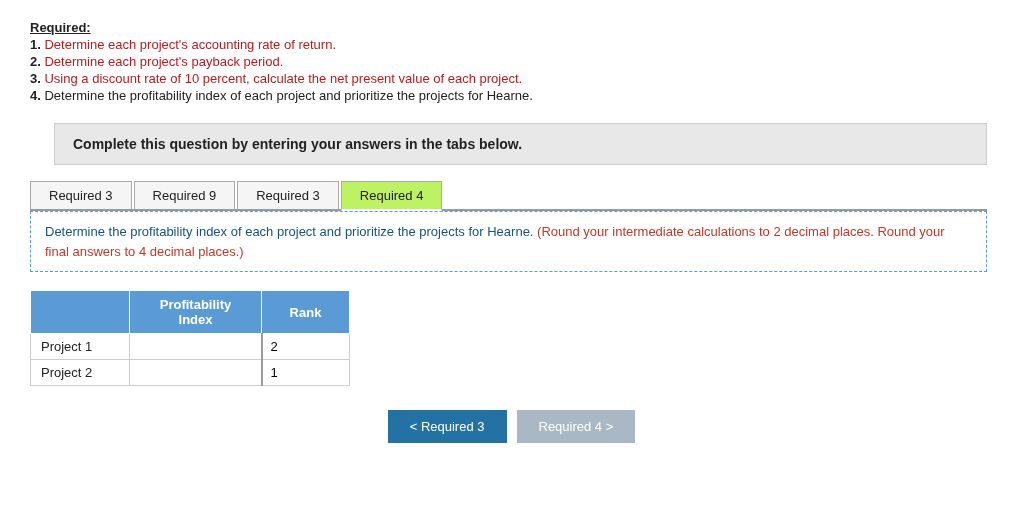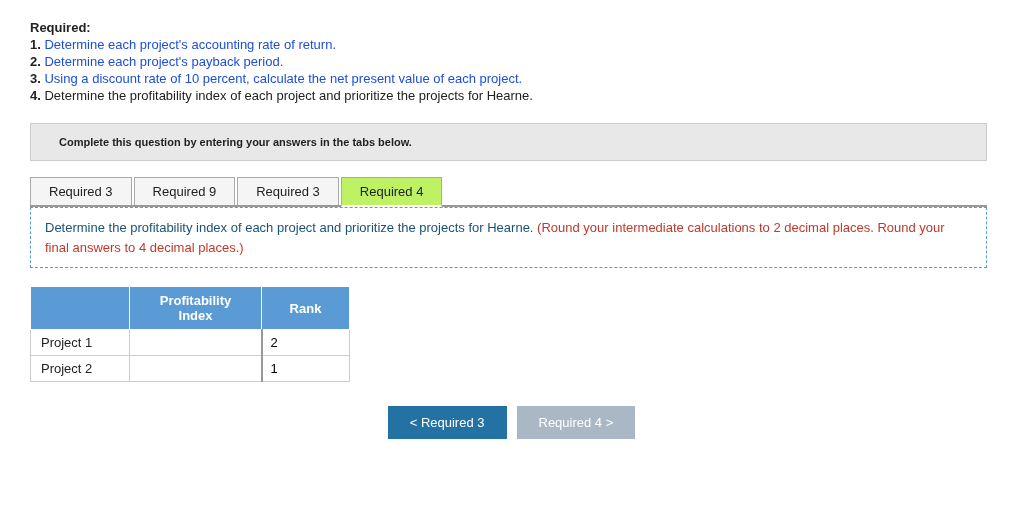--- a/index.html
+++ b/index.html
@@ -8,41 +8,43 @@
       font-size: 13px;
       background: #fff;
       color: #222;
       padding: 20px 30px;
     }
     .required-section {
       margin-bottom: 20px;
     }
     .required-section .label {
       font-weight: bold;
+      text-decoration: underline;
     }
     .required-section ol {
       list-style: none;
       padding-left: 0;
     }
     .required-section ol li {
       margin: 2px 0;
     }
     .req-num {
       font-weight: bold;
     }
     .blue-link {
-      color: #1d4ed8;
+      color: #b91c1c;
     }
     .complete-box {
       background: #e8e8e8;
       border: 1px solid #ccc;
-      padding: 12px 28px;
+      padding: 12px 18px;
       margin-bottom: 16px;
       font-weight: bold;
-      font-size: 11px;
+      font-size: 14px;
+      margin-left: 24px;
     }
     .tabs-container {
       display: flex;
       border-bottom: 2px solid #999;
       margin-bottom: 0;
     }
     .tab {
       border: 1px solid #aaa;
       border-bottom: none;
       padding: 6px 18px;

